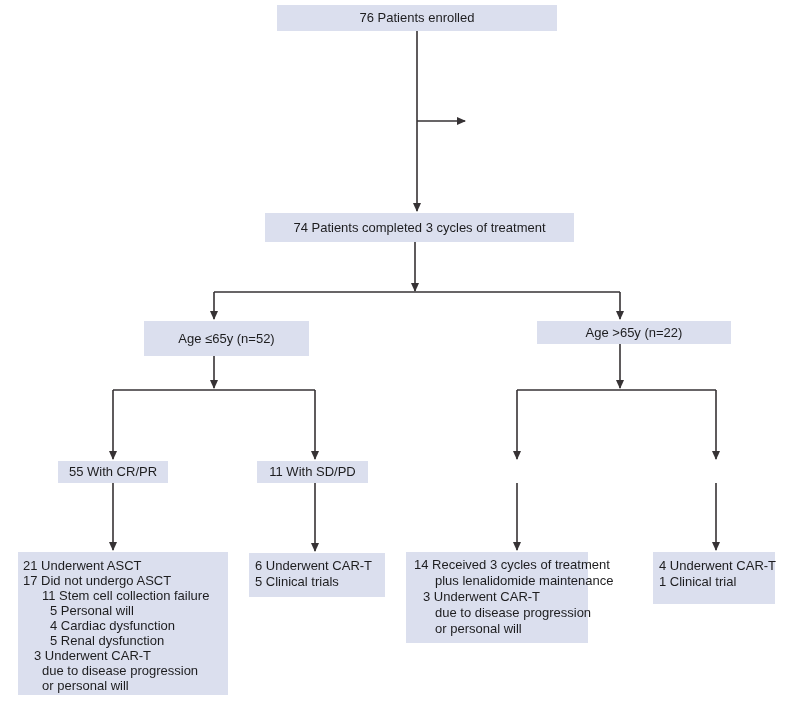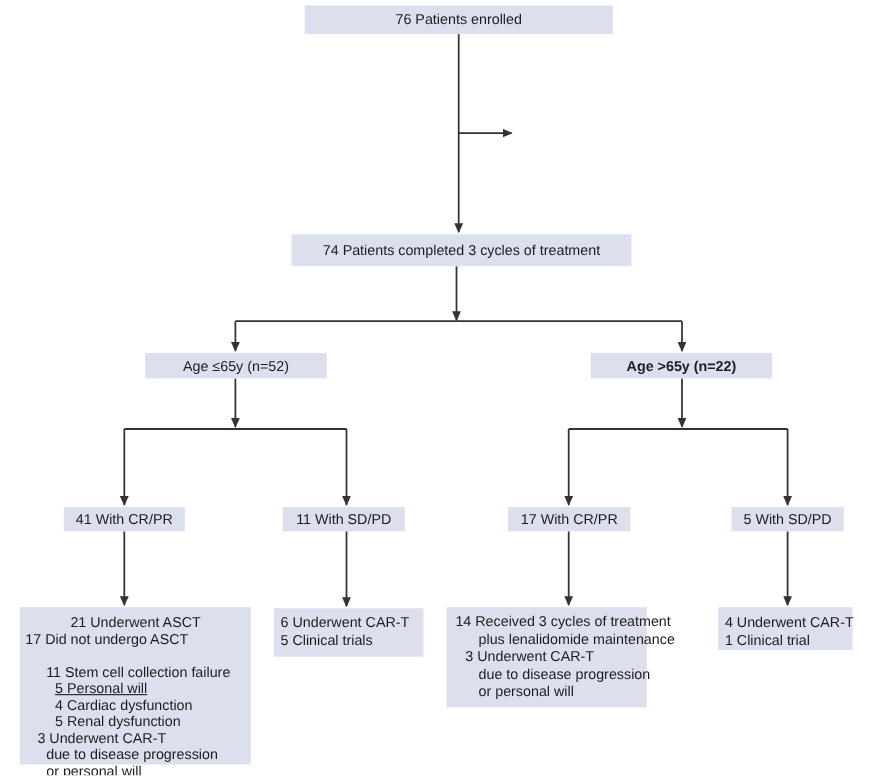--- a/index.html
+++ b/index.html
@@ -27,30 +27,30 @@
     line-height:16px;
   }
   .node.center{
     display:flex;align-items:center;justify-content:center;
     text-align:center;
   }
   .node .line{white-space:nowrap;}
   .n-enrolled{left:277px;top:5px;width:280px;height:26px;}
   .n-deviations{left:467px;top:77px;width:243px;height:91px;padding:5px 4px 0 22px;}
   .n-completed{left:265px;top:213px;width:309px;height:29px;}
-  .n-age-le65{left:132px;top:321px;width:165px;height:23px;}
-  .n-age-gt65{left:537px;top:321px;width:165px;height:23px;font-weight:bold;}
+  .n-age-le65{left:144px;top:321px;width:165px;height:35px;}
+  .n-age-gt65{left:537px;top:321px;width:194px;height:23px;}
   .n-crpr-le65{left:58px;top:461px;width:110px;height:22px;}
   .n-sdpd-le65{left:257px;top:461px;width:111px;height:22px;}
   .n-crpr-gt65{left:462px;top:461px;width:111px;height:22px;}
   .n-sdpd-gt65{left:665px;top:461px;width:102px;height:22px;}
   .n-outcome-a{left:18px;top:552px;width:210px;height:143px;padding:6px 2px 0 5px;line-height:15px;}
   .n-outcome-b{left:249px;top:553px;width:136px;height:44px;padding:5px 2px 0 6px;}
   .n-outcome-c{left:406px;top:552px;width:182px;height:91px;padding:5px 2px 0 8px;}
-  .n-outcome-d{left:653px;top:552px;width:122px;height:39px;padding:6px 2px 0 6px;}
+  .n-outcome-d{left:653px;top:552px;width:122px;height:52px;padding:6px 2px 0 6px;}
 </style>
 </head>
 <body>
 
 <div class="diagram">
 
   <svg class="connector-layer" width="790" height="705" viewBox="0 0 790 705" xmlns="http://www.w3.org/2000/svg">
     <defs>
       <marker id="arrow" viewBox="0 0 9 8" refX="8" refY="4" markerWidth="9" markerHeight="8" markerUnits="userSpaceOnUse" orient="auto">
         <path class="arrowhead" d="M0,0 L9,4 L0,8 Z"></path>
@@ -83,33 +83,31 @@
 
   <div class="node center n-enrolled">76 Patients enrolled</div>
 
 
   <div class="node center n-completed">74 Patients completed 3 cycles of treatment</div>
 
   <div class="node center n-age-le65">Age ≤65y (n=52)</div>
 
   <div class="node center n-age-gt65">Age &gt;65y (n=22)</div>
 
-  <div class="node center n-crpr-le65">41 With CR/PR</div>
+  <div class="node center n-crpr-le65">55 With CR/PR</div>
 
   <div class="node center n-sdpd-le65">11 With SD/PD</div>
 
-  <div class="node center n-crpr-gt65">17 With CR/PR</div>
 
-  <div class="node center n-sdpd-gt65">5 With SD/PD</div>
 
   <div class="node n-outcome-a">
-      <div class="line" style="padding-left: 0px; margin-left: 41px;">21 Underwent ASCT</div>
+      <div class="line" style="padding-left: 0px;">21 Underwent ASCT</div>
       <div class="line" style="padding-left: 0px;">17 Did not undergo ASCT</div>
-      <div class="line" style="padding-left: 19px; margin-top: 15px;">11 Stem cell collection failure</div>
-      <div class="line" style="padding-left: 27px; text-decoration: underline;">5 Personal will</div>
+      <div class="line" style="padding-left: 19px;">11 Stem cell collection failure</div>
+      <div class="line" style="padding-left: 27px;">5 Personal will</div>
       <div class="line" style="padding-left: 27px;">4 Cardiac dysfunction</div>
       <div class="line" style="padding-left: 27px;">5 Renal dysfunction</div>
       <div class="line" style="padding-left: 11px;">3 Underwent CAR-T</div>
       <div class="line" style="padding-left: 19px;">due to disease progression</div>
       <div class="line" style="padding-left: 19px;">or personal will</div>
     </div>
 
   <div class="node n-outcome-b">
       <div class="line" style="padding-left: 0px;">6 Underwent CAR-T</div>
       <div class="line" style="padding-left: 0px;">5 Clinical trials</div>

